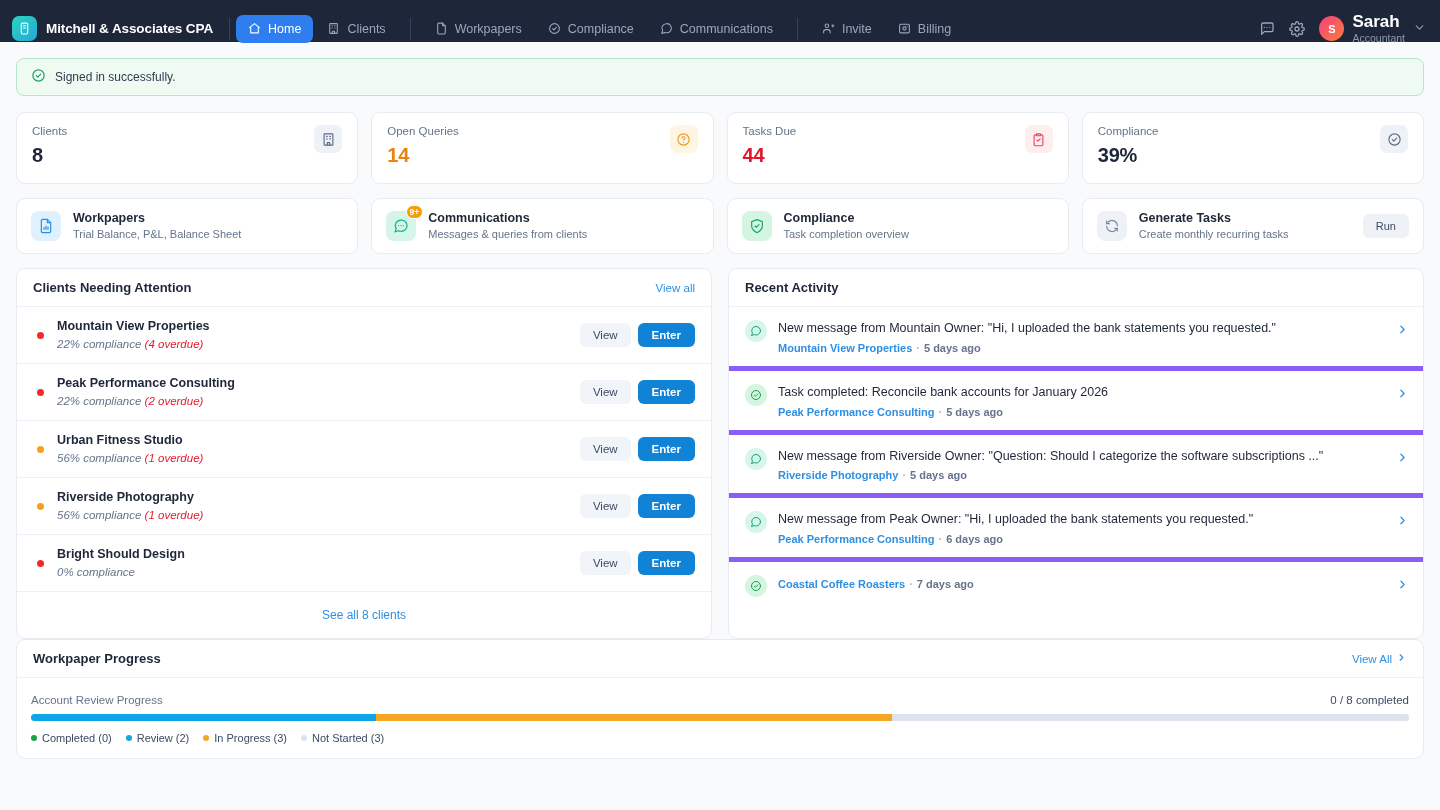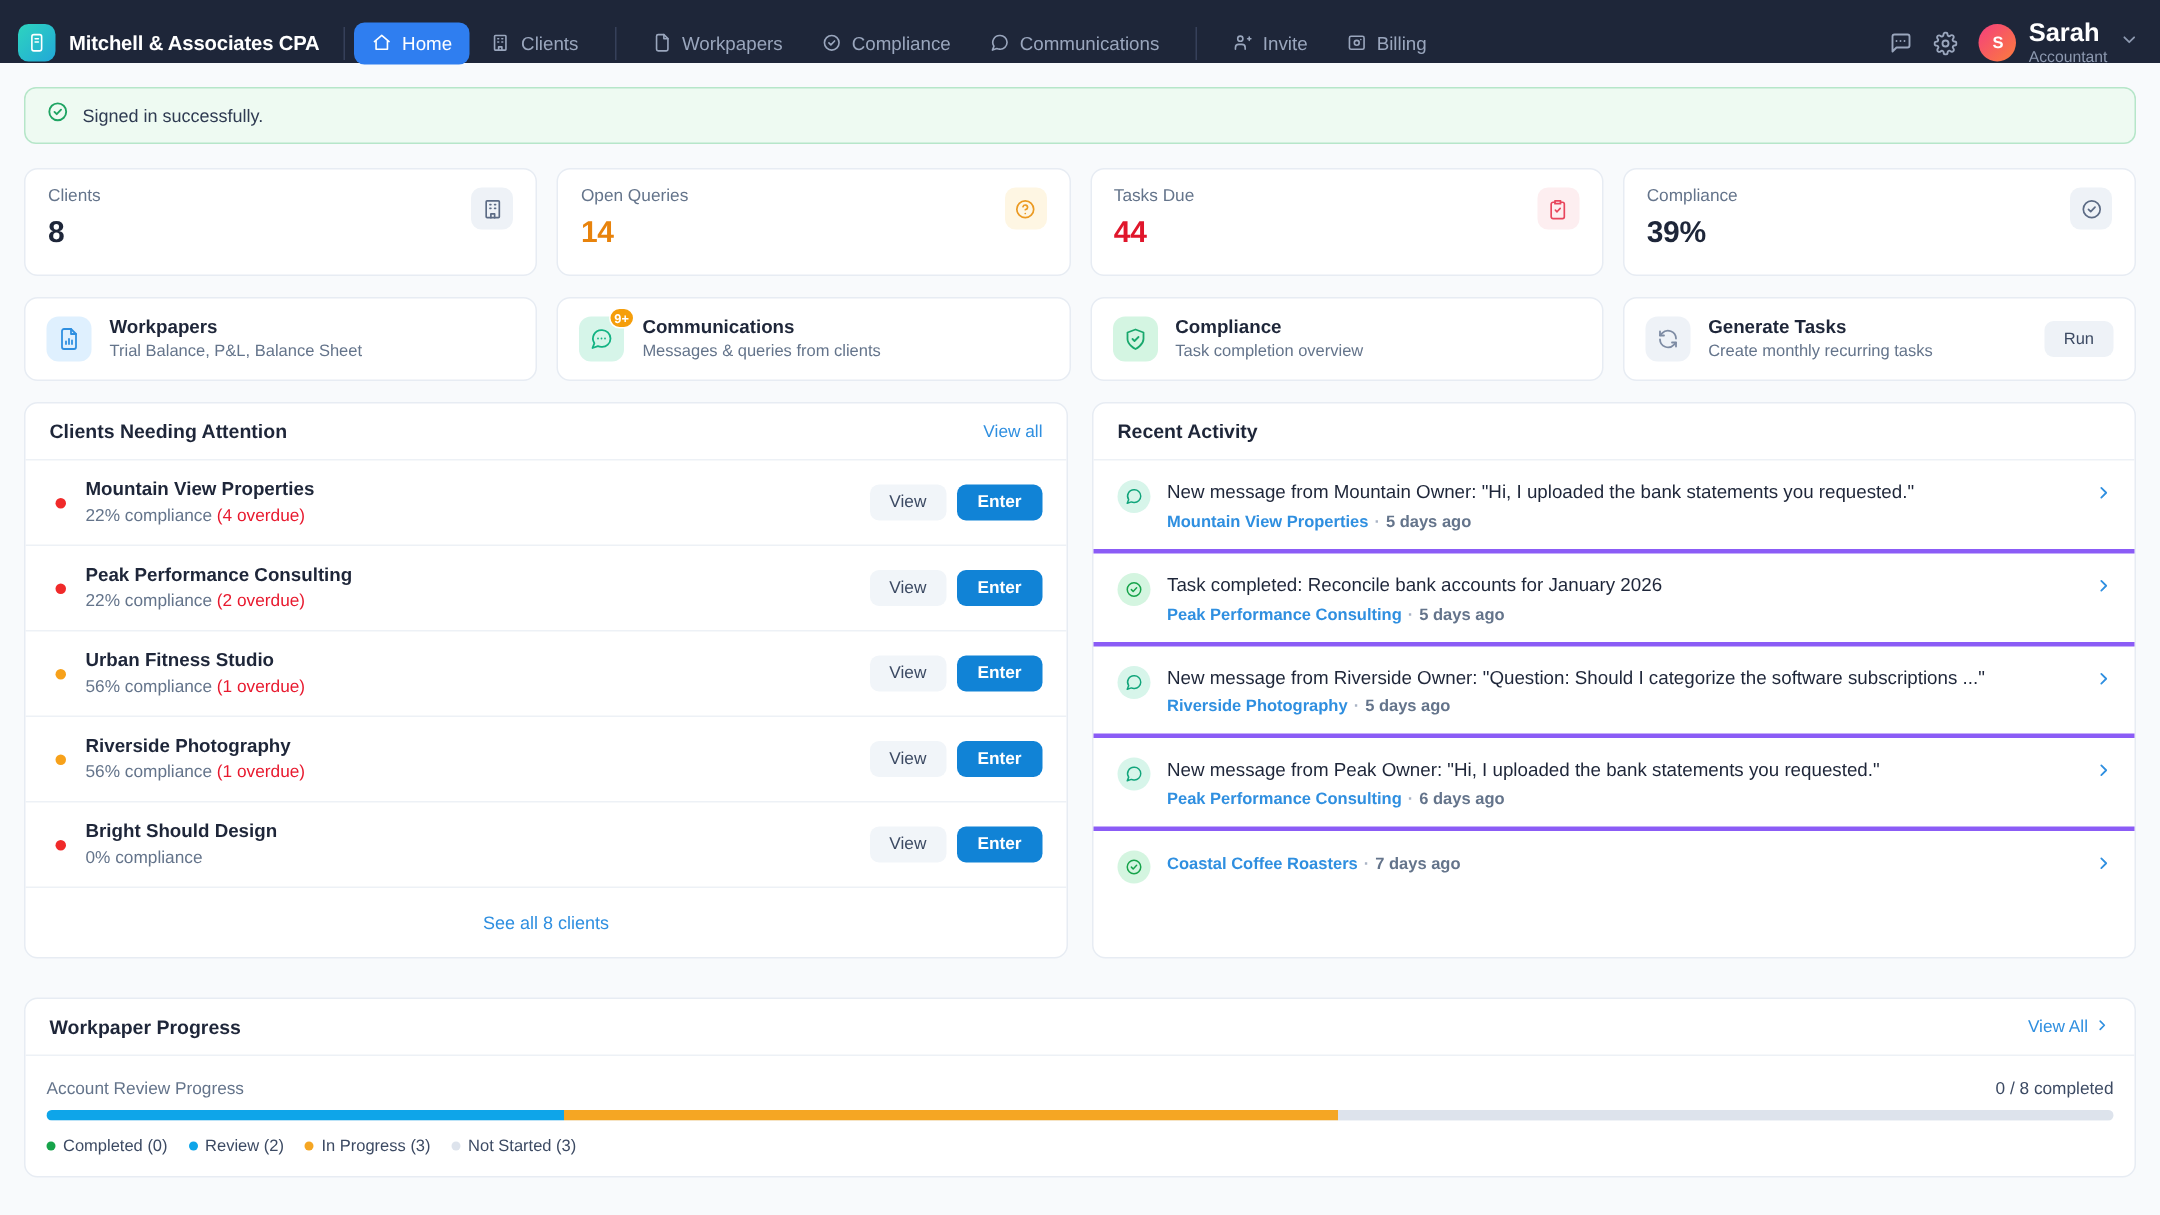--- a/index.html
+++ b/index.html
@@ -111,59 +111,59 @@
   .quick-title { font-size: 12.5px; font-weight: bold; color: #1e2639; line-height: 1.45; }
   .quick-sub { font-size: 11px; color: #64748b; line-height: 1.4; }
   .run-btn {
     margin-left: auto; background: #eef2f7; border: none;
     color: #3c4a63; font-size: 11px; font-weight: 500;
     padding: 6px 13px; border-radius: 6px; cursor: pointer;
     font-family: inherit;
   }
 
   
-  .cols { display: flex; gap: 16px; margin-bottom: 26px; }
+  .cols { display: flex; gap: 16px; margin-bottom: 0; }
   .card { background: #fff; border: 1px solid #e7ecf3; border-radius: 9px; }
   .col-left { width: 696px; }
   .col-right { flex: 1; }
   .card-head {
     height: 38px; padding: 0 16px; display: flex; align-items: center;
     justify-content: space-between; border-bottom: 1px solid #edf1f6;
   }
   .card-title { font-size: 13px; font-weight: bold; color: #1e2639; }
   .link { font-size: 11.5px; color: #2f8fe0; cursor: pointer; }
 
   .client-row {
     height: 57px; padding: 0 16px 0 20px;
     display: flex; align-items: center;
     border-bottom: 1px solid #edf1f6;
   }
   .dot { width: 7px; height: 7px; border-radius: 50%; flex-shrink: 0; margin-right: 13px; }
   .dot.red { background: #f02a2a; }
   .dot.amber { background: #f7a11a; }
   .client-info { flex: 1; min-width: 0; }
   .client-name { font-size: 12.5px; font-weight: bold; color: #1e2639; line-height: 1.5; }
-  .client-meta { font-size: 11.5px; color: #64748b; line-height: 1.45; }
+  .client-meta { font-size: 11.5px; color: #64748b; line-height: 1.45; font-style: italic; }
   .client-meta .od { color: #e8192e; }
   .btn-view {
     background: #f1f5f9; border: none; color: #3c4a63;
     font-size: 11.5px; padding: 6px 13px; border-radius: 6px;
     cursor: pointer; margin-right: 7px; font-family: inherit;
   }
   .btn-enter {
     background: #1183d6; border: none; color: #fff;
     font-size: 11.5px; font-weight: bold; padding: 6px 14px;
     border-radius: 6px; cursor: pointer; font-family: inherit;
   }
   .see-all { height: 46px; display: flex; align-items: center; justify-content: center; }
   .see-all span { font-size: 12px; color: #2f8fe0; font-weight: 500; cursor: pointer; }
 
   .act-row {
     padding: 12px 14px 12px 16px; display: flex; align-items: flex-start; gap: 11px;
-    border-bottom: 3px solid #8b5cf6; cursor: pointer;
+    border-bottom: 5px solid #8b5cf6; cursor: pointer;
   }
   .act-row:last-child { border-bottom: none; }
   .act-ico {
     width: 22px; height: 22px; border-radius: 50%;
     display: flex; align-items: center; justify-content: center;
     flex-shrink: 0; margin-top: 1px;
   }
   .ai-msg { background: #d7f5ea; color: #11a57b; }
   .ai-done { background: #d4f5e0; color: #16a34a; }
   .act-body { flex: 1; min-width: 0; }

